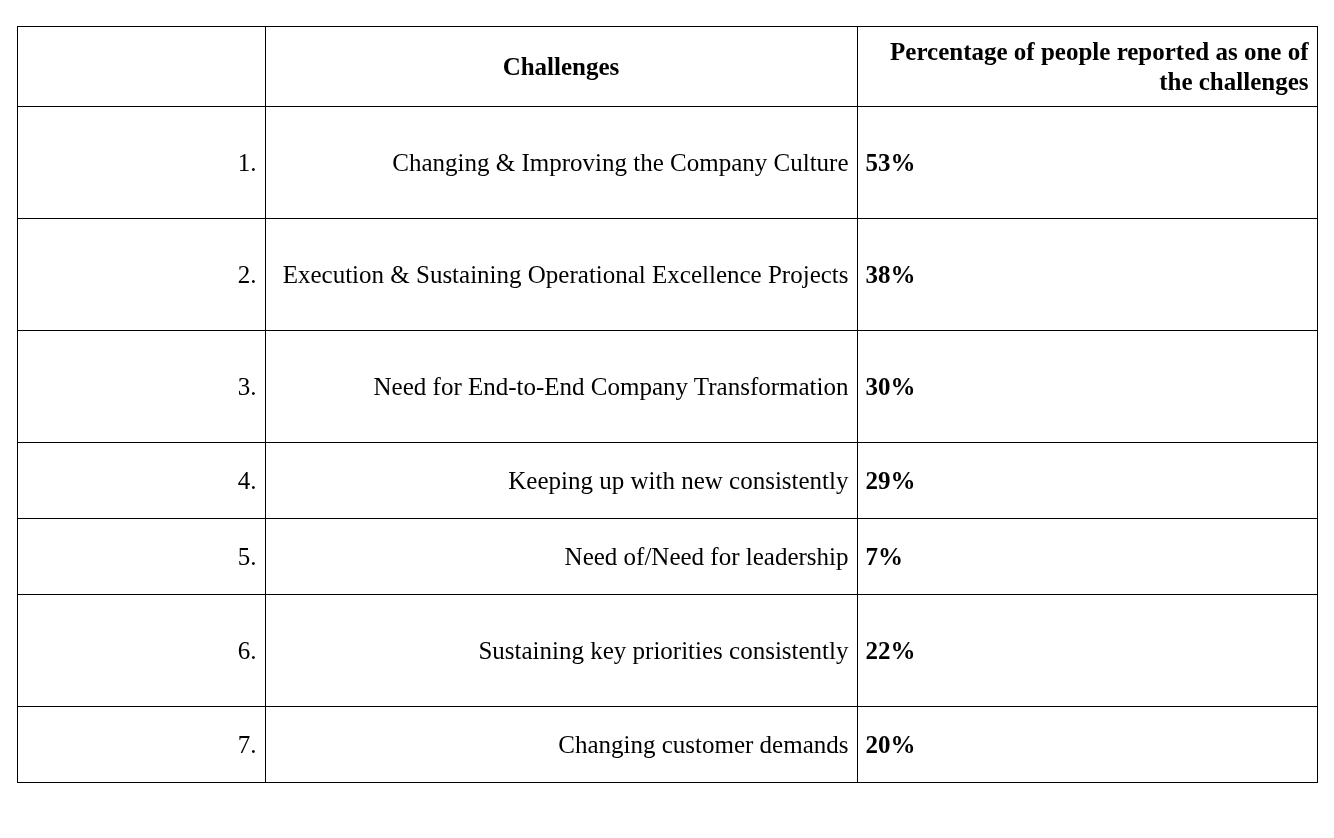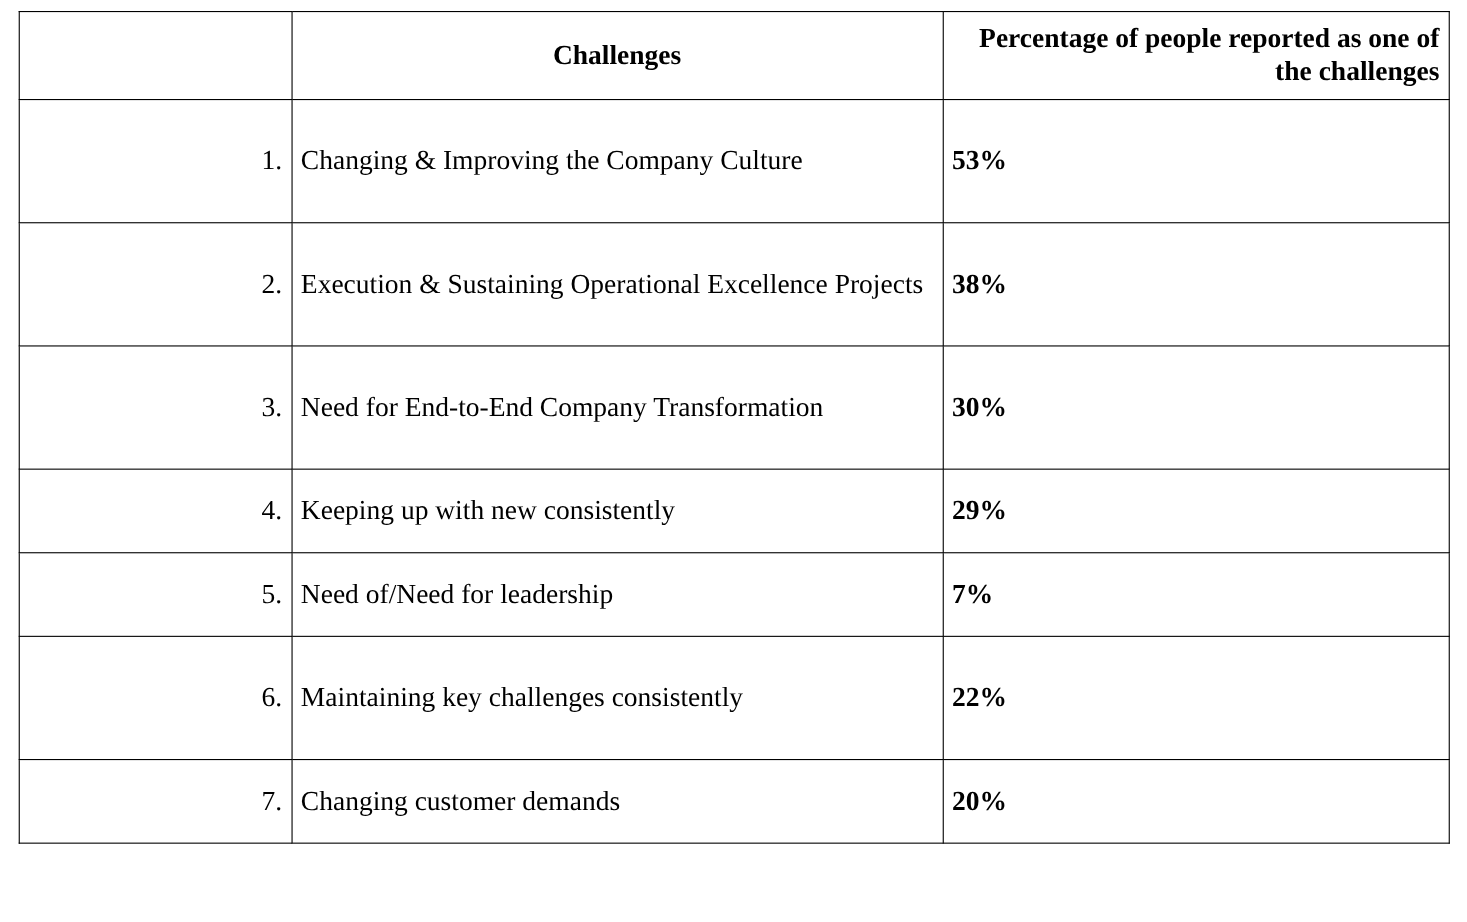--- a/index.html
+++ b/index.html
@@ -18,21 +18,21 @@
     width: 1334px;
     height: 838px;
     position: relative;
     box-sizing: border-box;
     padding: 10px 14px 0 14px;
   }
   table.challenges {
     border-collapse: collapse;
     table-layout: fixed;
     width: 1300px;
-    margin: 0 auto;
+    margin: 16px auto;
   }
   table.challenges td,
   table.challenges th {
     border: 1px solid #000000;
     vertical-align: middle;
     padding: 10px 8px;
     font-size: 25px;
     line-height: 1.18;
   }
   col.c-num   { width: 248px; }
@@ -58,21 +58,21 @@
     padding-left: 14px;
     padding-right: 10px;
     line-height: 1.28;
   }
   td.num {
     text-align: right;
     padding-right: 60px;
     vertical-align: middle;
   }
   td.chal {
-    text-align: left;
+    text-align: right;
     padding-left: 22px;
     padding-right: 22px;
     vertical-align: middle;
   }
   td.pct {
     text-align: left;
     vertical-align: middle;
     font-weight: bold;
   }
   tbody tr { height: 76px; }
@@ -116,21 +116,21 @@
         <td class="chal">Keeping up with new consistently</td>
         <td class="pct">29%</td>
       </tr>
       <tr>
         <td class="num">5.</td>
         <td class="chal">Need of/Need for leadership</td>
         <td class="pct">7%</td>
       </tr>
       <tr class="tall">
         <td class="num">6.</td>
-        <td class="chal">Maintaining key challenges consistently</td>
+        <td class="chal">Sustaining key priorities consistently</td>
         <td class="pct">22%</td>
       </tr>
       <tr>
         <td class="num">7.</td>
         <td class="chal">Changing customer demands</td>
         <td class="pct">20%</td>
       </tr>
     </tbody>
   </table>
 </div>

